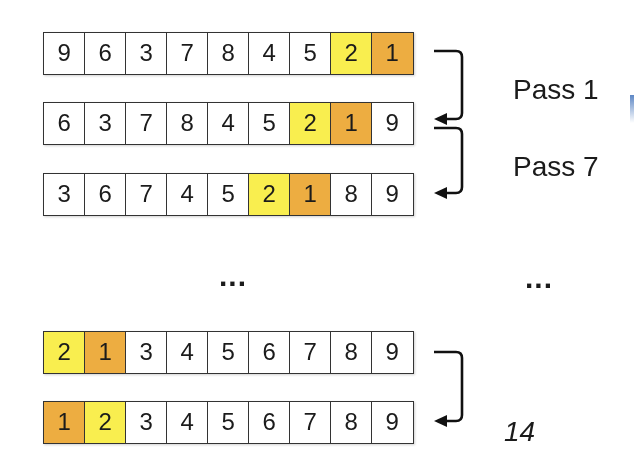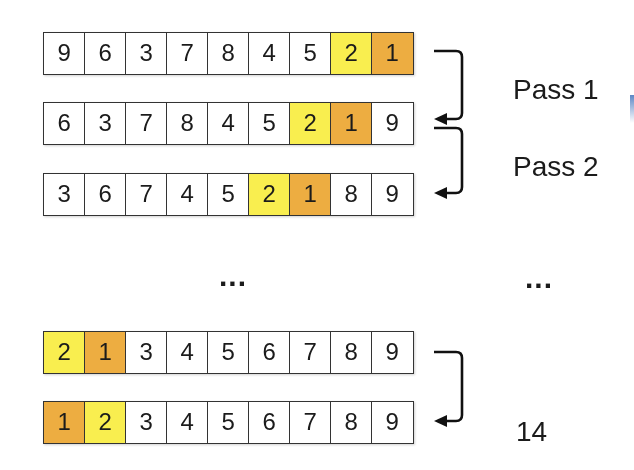--- a/index.html
+++ b/index.html
@@ -41,21 +41,21 @@
   .pass-label {
     position: absolute;
     font-size: 28px;
     line-height: 1;
     white-space: nowrap;
     color: var(--text, #1b1b1b);
   }
   .label-pass1 { left: 513px; top: 76px; }
   .label-pass2 { left: 513px; top: 153px; }
   .label-passn { left: 513px; top: 381px; }
-  .label-page  { left: 516px; top: 418px; }
+  .label-page  { left: 504px; top: 418px; font-style: italic; }
   .ellipsis {
     position: absolute;
     font-size: 30px;
     font-weight: bold;
     line-height: 1;
     letter-spacing: 1px;
     color: var(--text, #1b1b1b);
   }
   .ellipsis-left  { left: 219px; top: 261px; }
   .ellipsis-right { left: 525px; top: 263px; }
@@ -144,19 +144,19 @@
       <path class="arrow-path" d="M434 128 H456 Q462 128 462 134 V187 Q462 193 456 193 H447"></path>
       <polygon class="arrow-head" points="447,187 447,199 434,193"></polygon>
     </g>
     <g>
       <path class="arrow-path" d="M434 352 H456 Q462 352 462 358 V415 Q462 421 456 421 H447"></path>
       <polygon class="arrow-head" points="447,415 447,427 434,421"></polygon>
     </g>
   </svg>
 
   <div class="pass-label label-pass1">Pass 1</div>
-  <div class="pass-label label-pass2">Pass 2</div>
+  <div class="pass-label label-pass2">Pass 7</div>
   <div class="ellipsis ellipsis-left">...</div>
   <div class="ellipsis ellipsis-right">...</div>
   <div class="pass-label label-page">14</div>
 
   <div class="edge-artifact"></div>
 </div>
 
 </body></html>

